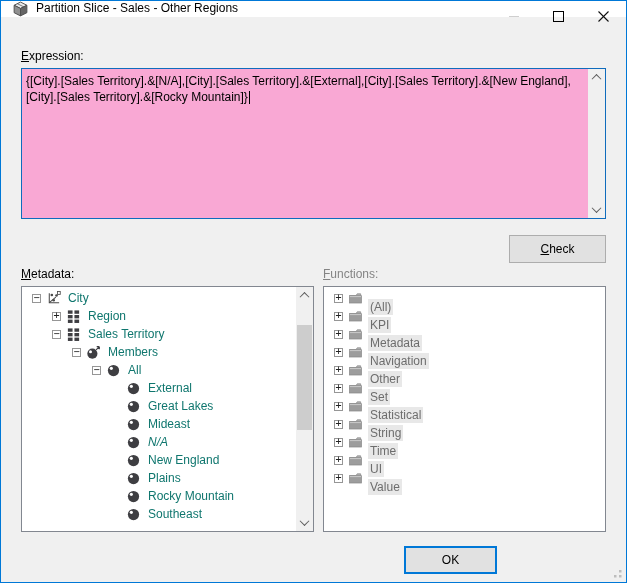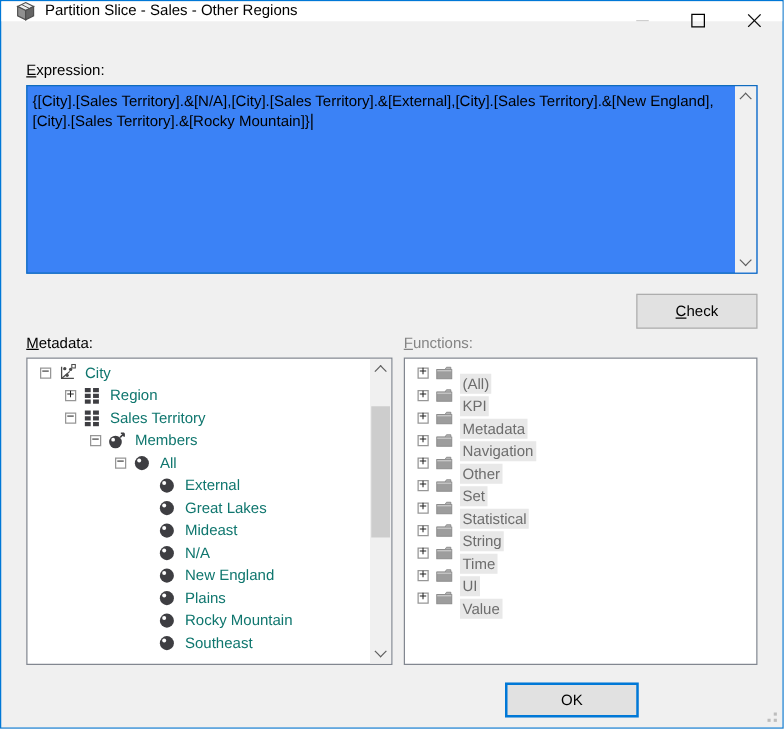--- a/index.html
+++ b/index.html
@@ -7,21 +7,21 @@
   
   .titlebar{position:absolute;left:0;top:0;right:0;height:16px;background:#ffffff;display:flex;align-items:flex-start;}
   .titlebar .app-icon{width:17px;height:17px;margin-left:11px;margin-right:7px;flex:0 0 auto;}
   .titlebar .title-text{flex:1 1 auto;font-size:12px;color:#000;white-space:nowrap;overflow:hidden;}
   .win-btns{display:flex;height:31px;flex:0 0 auto;}
   .win-btn{width:45px;height:31px;display:flex;align-items:center;justify-content:center;}
   .min-glyph{width:10px;height:1px;background:#cfcfcf;}
   .max-glyph{width:9px;height:9px;border:1px solid #000;background:transparent;}
   
   .field-label{position:absolute;font-size:12px;color:#000;}
-  .expr-box{position:absolute;left:20px;top:67px;width:585px;height:151px;background:#3b82f6;border:1px solid #0f6cbd;box-sizing:border-box;}
+  .expr-box{position:absolute;left:20px;top:67px;width:585px;height:151px;background:#f9a8d4;border:1px solid #0f6cbd;box-sizing:border-box;}
   .expr-text{position:absolute;left:0;top:0;right:17px;bottom:0;padding:4px 2px 2px 4px;line-height:16px;font-size:12px;overflow:hidden;word-break:break-all;}
   .caret{display:inline-block;width:1px;height:13px;background:#000;vertical-align:text-bottom;margin-left:1px;}
   
   .vscroll{position:absolute;top:0;right:0;bottom:0;width:17px;background:#f0f0f0;}
   .scroll-arrow{position:absolute;left:0;width:17px;height:17px;display:flex;align-items:center;justify-content:center;}
   .scroll-arrow.up{top:0;} .scroll-arrow.down{bottom:0;}
   .chev{width:6px;height:6px;border-left:1px solid #5e5e5e;border-top:1px solid #5e5e5e;}
   .chev.up{transform:rotate(45deg) translate(1px,1px);}
   .chev.down{transform:rotate(225deg) translate(1px,1px);}
   .scroll-thumb{position:absolute;left:1px;width:15px;background:#cdcdcd;}
@@ -182,21 +182,21 @@
         <div class="tree-row" style="padding-left: 90px;">
           <span class="expander hidden"></span>
           <span class="tree-icon">
             <svg viewBox="0 0 16 16">
               <circle cx="8" cy="8" r="6" fill="#3e3e42"></circle>
               <circle cx="5.7" cy="5.7" r="1.7" fill="#ffffff"></circle>
             </svg>
           </span>
           <span class="tree-label">Mideast</span>
         </div>
-        <div class="tree-row" style="padding-left: 90px;">
+        <div class="tree-row" style="padding-left: 90px; font-style: italic;">
           <span class="expander hidden"></span>
           <span class="tree-icon">
             <svg viewBox="0 0 16 16">
               <circle cx="8" cy="8" r="6" fill="#3e3e42"></circle>
               <circle cx="5.7" cy="5.7" r="1.7" fill="#ffffff"></circle>
             </svg>
           </span>
           <span class="tree-label">N/A</span>
         </div>
         <div class="tree-row" style="padding-left: 90px;">
@@ -371,20 +371,20 @@
               <path d="M1.5 5 L8.5 5 L9.8 3 L13.5 3 L13.5 5" fill="#b5b5b5" stroke="#8a8a8a" stroke-width="0.8"></path>
               <rect x="1.5" y="5" width="12.8" height="7.8" fill="#9d9d9d" stroke="#8a8a8a" stroke-width="0.8"></rect>
               <rect x="1.9" y="5.4" width="12" height="1.1" fill="#c9c9c9"></rect>
             </svg>
           </span>
           <span class="tree-label">Value</span>
         </div>
       </div>
   </div>
 
-  <div class="btn default" style="left:403px;top:545px;width:107px;height:28px;">OK</div>
+  <div class="btn default" style="left:403px;top:545px;width:93px;height:28px;">OK</div>
 
   <svg class="grip" viewBox="0 0 14 14">
     <rect x="10" y="10" width="2.5" height="2.5" fill="#bdbdbd"></rect>
     <rect x="10" y="5" width="2.5" height="2.5" fill="#bdbdbd"></rect>
     <rect x="5" y="10" width="2.5" height="2.5" fill="#bdbdbd"></rect>
   </svg>
 </div>
 
 </body></html>

